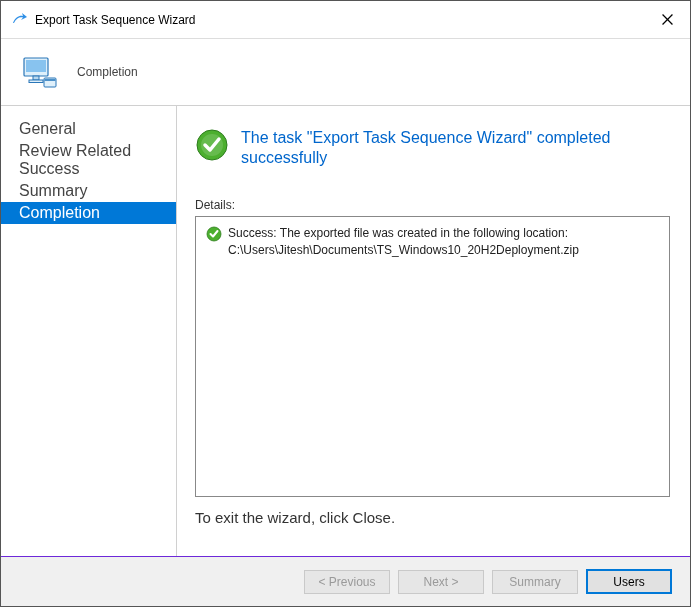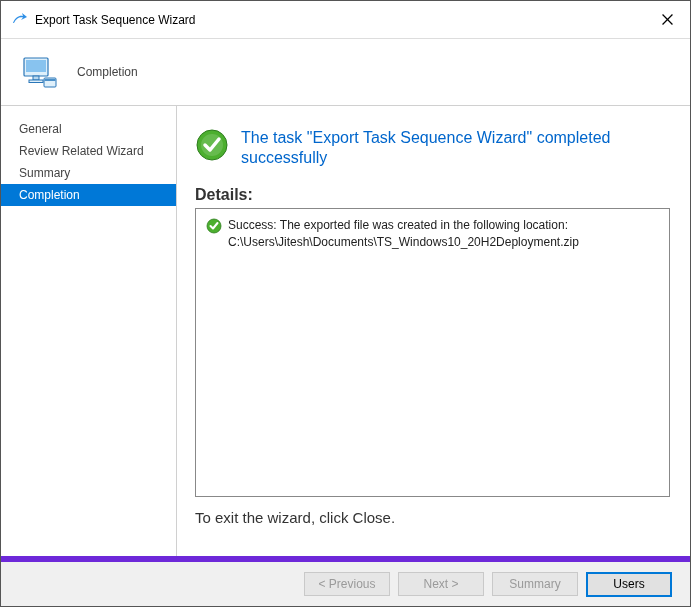--- a/index.html
+++ b/index.html
@@ -53,21 +53,21 @@
     border-top: 1px solid #d0d0d0;
     min-height: 0;
   }
   .sidebar {
     width: 175px;
     background: #fff;
     padding-top: 12px;
   }
   .sidebar .nav-item {
     padding: 2px 0 2px 18px;
-    font-size: 12px;
+    font-size: 16px;
     color: #444;
     line-height: 18px;
     cursor: default;
   }
   .sidebar .nav-item.selected {
     background: #0078d7;
     color: #fff;
   }
 
   .content {
@@ -80,24 +80,23 @@
   }
   .headline-row { display: flex; align-items: flex-start; }
   .check-large { width: 34px; height: 34px; flex: 0 0 34px; }
   .headline {
     color: #0066cc;
     font-size: 16px;
     margin-left: 12px;
     line-height: 20px;
   }
   .details-label {
-    margin-top: 18px;
-    font-size: 16px;
+    margin-top: 30px;
+    font-size: 12px;
     color: #333;
-    font-weight: bold;
   }
   .details-box {
     margin-top: 4px;
     border: 1px solid #888;
     flex: 1;
     min-height: 250px;
     padding: 8px 10px;
     overflow: auto;
     background: #fff;
   }
@@ -112,21 +111,21 @@
   .details-entry .msg { word-break: break-word; }
   .exit-hint {
     margin-top: 12px;
     margin-bottom: 20px;
     font-size: 15px;
     color: #333;
   }
 
   
   .footer {
-    border-top: 6px solid #6d28d9;
+    border-top: 1px solid #6d28d9;
     height: 50px;
     display: flex;
     align-items: center;
     justify-content: flex-end;
     padding-right: 18px;
     gap: 8px;
     background: #f0f0f0;
   }
   .footer button {
     min-width: 86px;
@@ -180,21 +179,21 @@
       <rect x="25" y="26" width="12" height="9" rx="1" fill="#dff0fb" stroke="#2a76b8" stroke-width="1"></rect>
       <rect x="25.5" y="27" width="11" height="2" fill="#4b90c9"></rect>
     </svg>
   </span>
   <span class="hdr-text">Completion</span>
 </div>
 
 <div class="body">
   <div class="sidebar">
     <div class="nav-item"><span>General</span></div>
-    <div class="nav-item"><span>Review Related Wizard</span></div>
+    <div class="nav-item"><span>Review Related Success</span></div>
     <div class="nav-item"><span>Summary</span></div>
     <div class="nav-item selected"><span>Completion</span></div>
   </div>
 
   <div class="content">
     <div class="headline-row">
       <span class="check-large">
         <svg width="34" height="34" viewBox="0 0 34 34">
           <circle cx="17" cy="17" r="15" fill="#4caf2f" stroke="#2e7d1e" stroke-width="1"></circle>
           <circle cx="17" cy="17" r="11" fill="#ffffff" fill-opacity="0.15"></circle>

